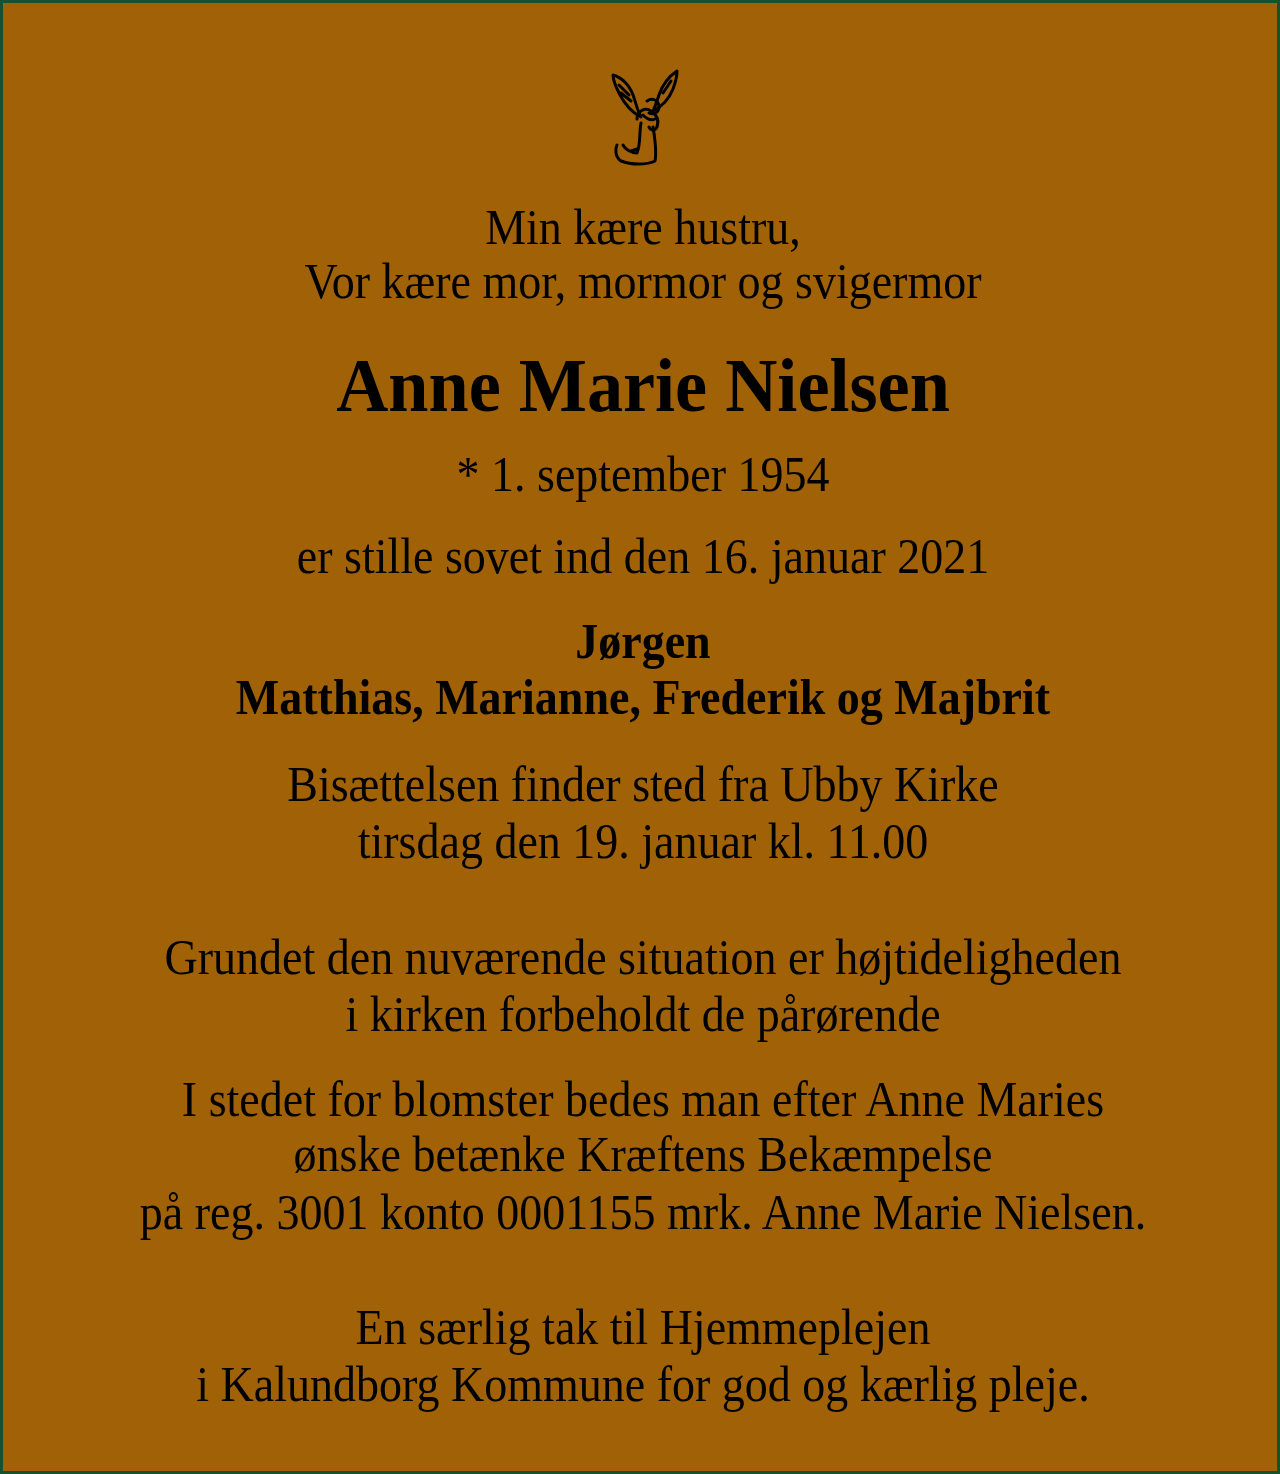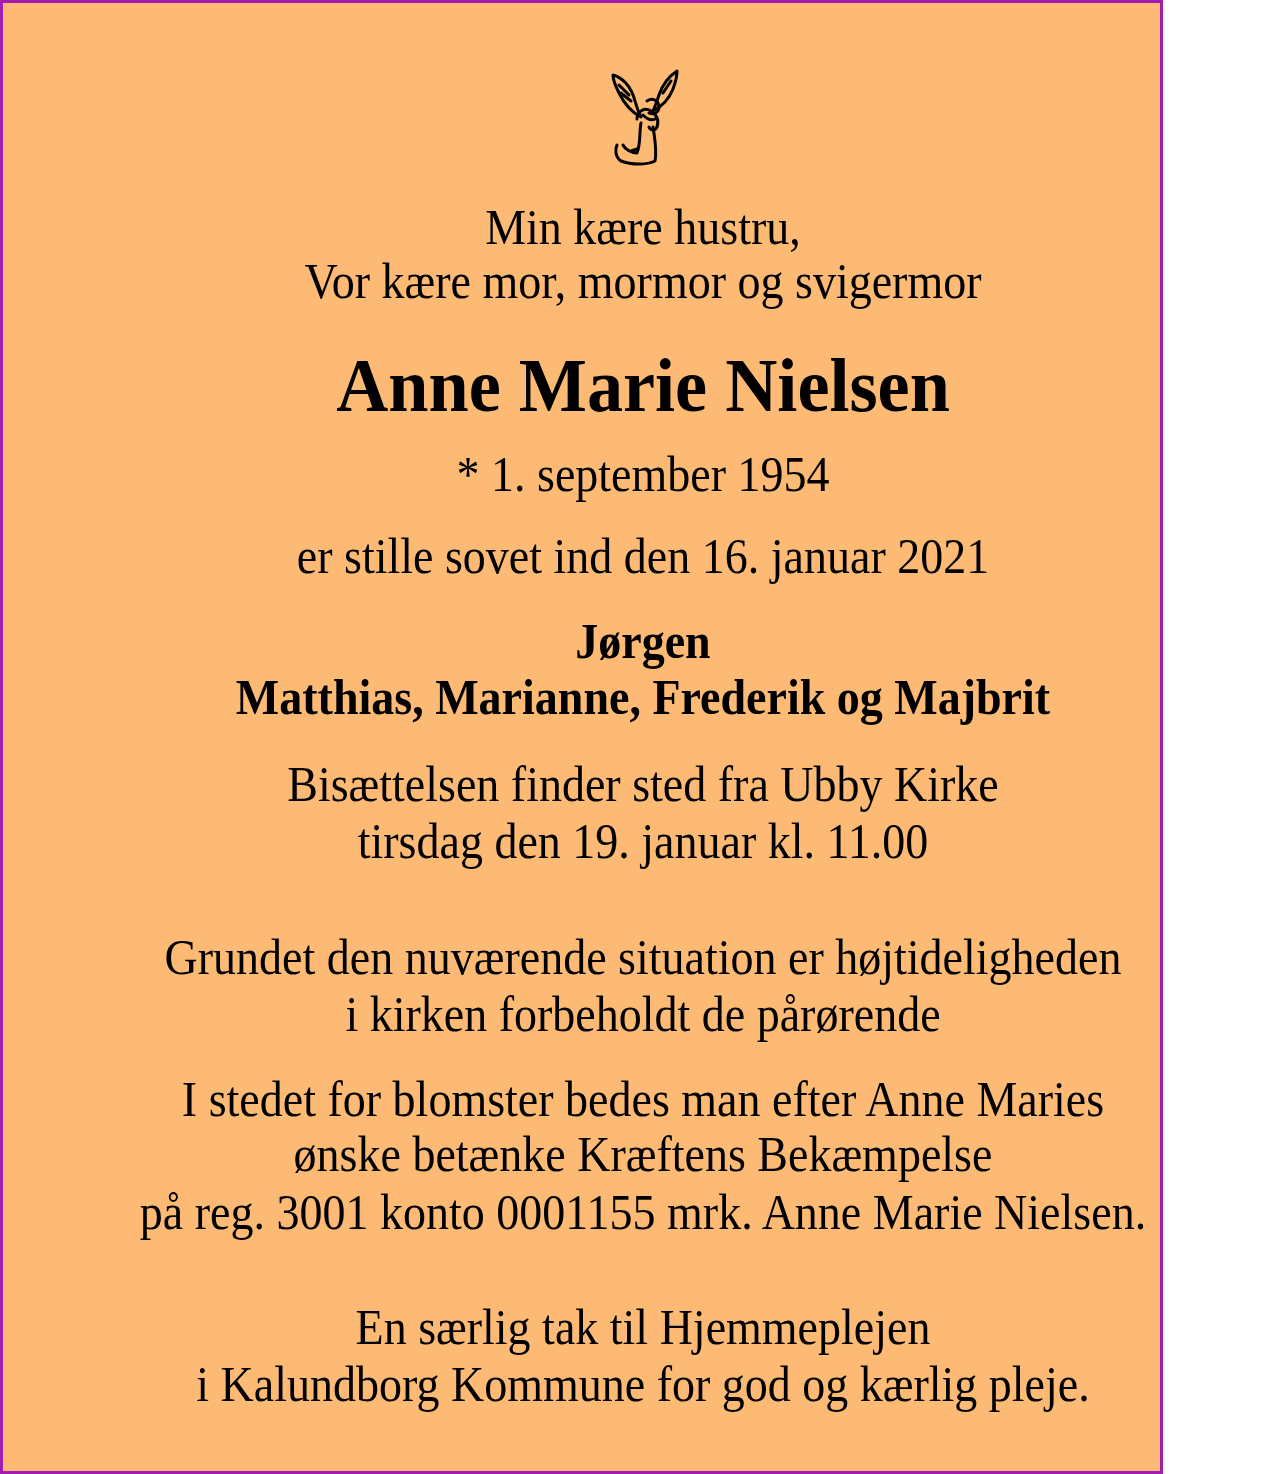--- a/index.html
+++ b/index.html
@@ -1,22 +1,22 @@
 <!DOCTYPE html>
 <html><head>
 <meta charset="utf-8">
 <style>
   html, body { margin: 0; padding: 0; background: #ffffff; }
   body { width: 1280px; height: 1474px; position: relative; overflow: hidden; }
   .frame {
     position: absolute; left: 0; top: 0;
-    width: 1163px; height: 1474px;
+    width: 1280px; height: 1474px;
     box-sizing: border-box;
-    border: 3px solid #a21caf;
-    background: #fdba74;
+    border: 3px solid #14532d;
+    background: #a16207;
   }
   .line {
     position: absolute; left: 0; width: 1280px;
     text-align: center;
     font-family: "Liberation Serif", "DejaVu Serif", serif;
     color: #000000;
     white-space: nowrap;
     transform: scaleX(0.92);
     transform-origin: 640px 0;
   }

